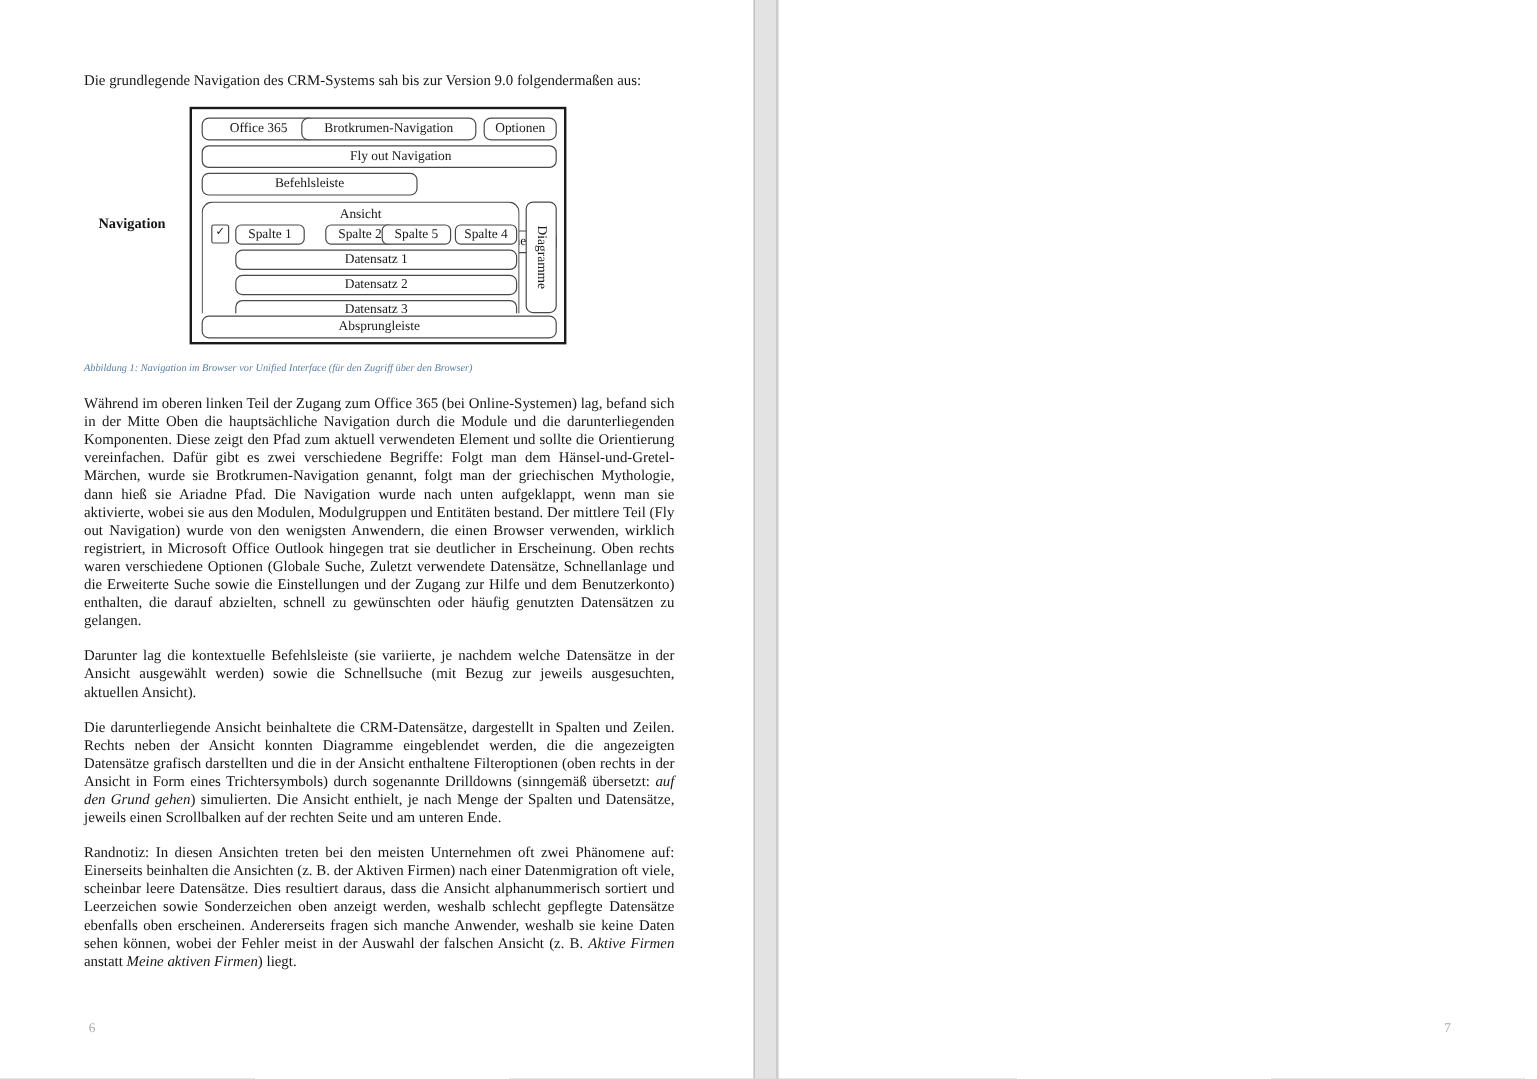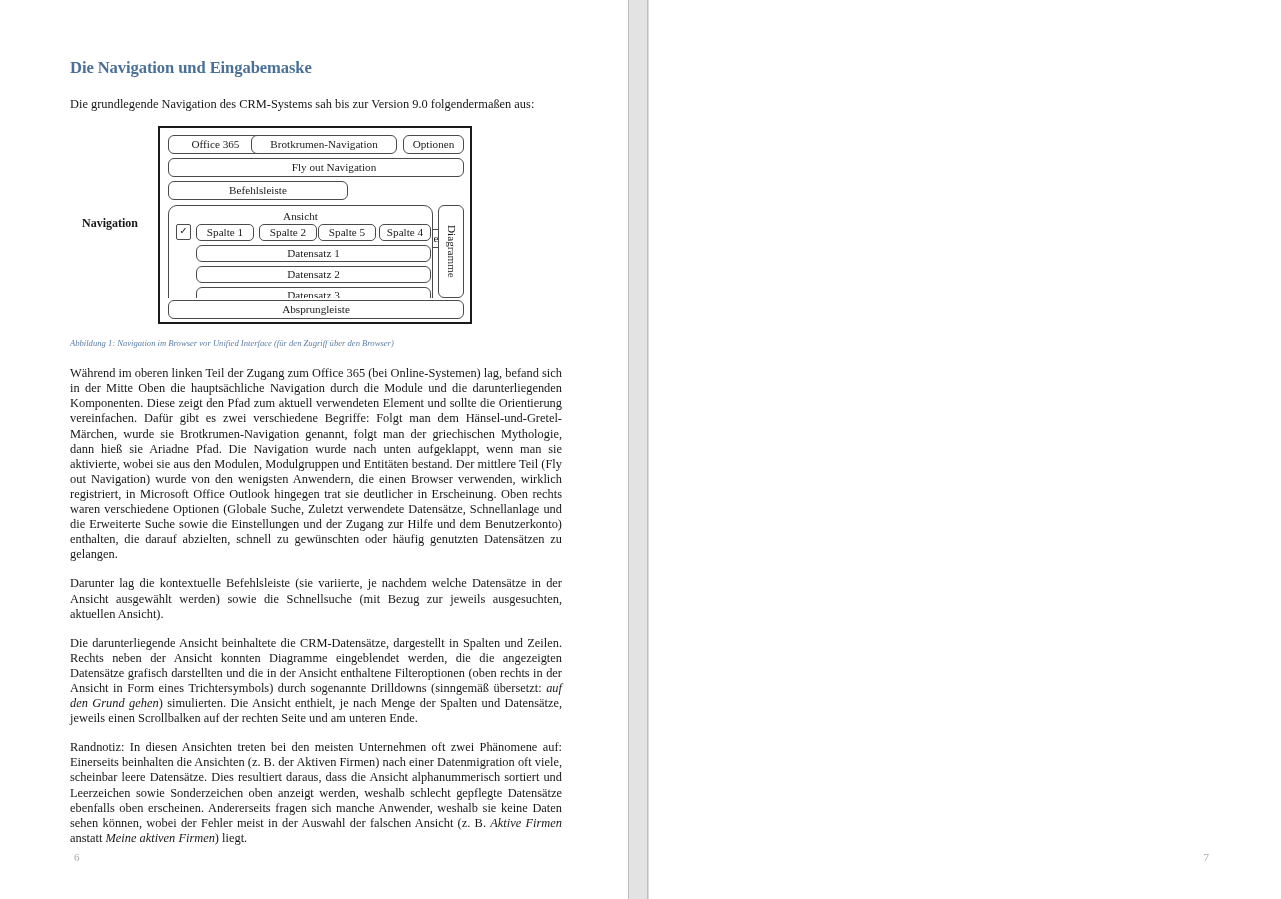--- a/index.html
+++ b/index.html
@@ -125,21 +125,20 @@
   .clip { position: absolute; overflow: hidden; }
 </style>
 </head>
 <body>
 
 <div id="viewport">
 
   <div class="page" id="page-left">
     <div class="col" id="col-left">
 
-      <h1 class="heading">Die Navigation und Eingabemaske</h1>
 
       <p class="body">Die grundlegende Navigation des CRM-Systems sah bis zur Version 9.0 folgendermaßen aus:</p>
 
       <div class="dgm" id="dgm1" style="height:205px; margin:8px 0 0 0;">
 
         <span class="dgm-label" style="left:12px; top:90px;">Navigation</span>
 
         <div class="frame" style="left:88px; top:0; width:314px; height:198px;">
 
           <div class="box" style="left:8px; top:7px; width:95px; height:19px;">Office 365</div>
@@ -150,21 +149,21 @@
 
           <div class="box" style="left:8px; top:53px; width:180px; height:19px;">Befehlsleiste</div>
           <div class="box" style="left:194px; top:53px; width:110px; height:19px;margin-top:48px;">Schnellsuche</div>
 
           <div class="clip" style="left:8px; top:77px; width:265px; height:93px;">
             <div class="box" style="left:0; top:0; width:265px; height:104px; border-radius:9px; align-items:flex-start;"></div>
             <span class="plain" style="left:0; top:4px; width:265px;">Ansicht</span>
 
             <div class="chk" style="left:8px; top:19px; width:15px; height:16px;">✓</div>
             <div class="box sq" style="left:28px; top:19px; width:58px; height:17px; border-radius:5px;">Spalte 1</div>
-            <div class="box sq" style="left:91px; top:19px; width:58px; height:17px; border-radius:5px;">Spalte 2</div>
+            <div class="box sq" style="left:103px; top:19px; width:58px; height:17px; border-radius:5px;">Spalte 2</div>
             <div class="box sq" style="left:150px; top:19px; width:58px; height:17px; border-radius:5px;">Spalte 5</div>
             <div class="box sq" style="left:211px; top:19px; width:52px; height:17px; border-radius:5px;">Spalte 4</div>
 
             <div class="box" style="left:28px; top:40px; width:235px; height:17px;">Datensatz 1</div>
             <div class="box" style="left:28px; top:61px; width:235px; height:17px;">Datensatz 2</div>
             <div class="box" style="left:28px; top:82px; width:235px; height:17px;">Datensatz 3</div>
           </div>
 
           <div class="box" style="left:278px; top:77px; width:26px; height:93px;">
             <span class="vtext">Diagramme</span>

